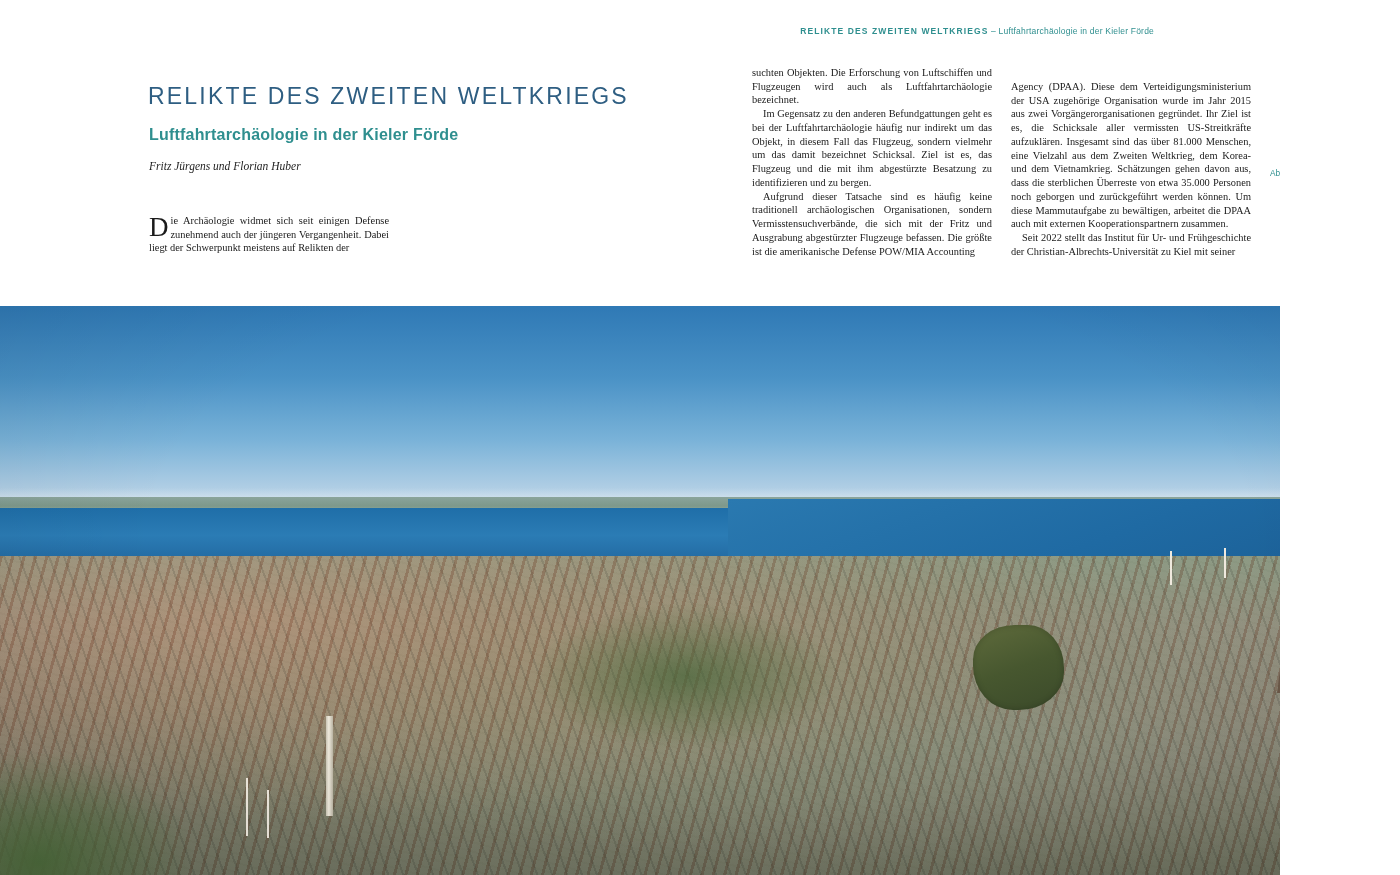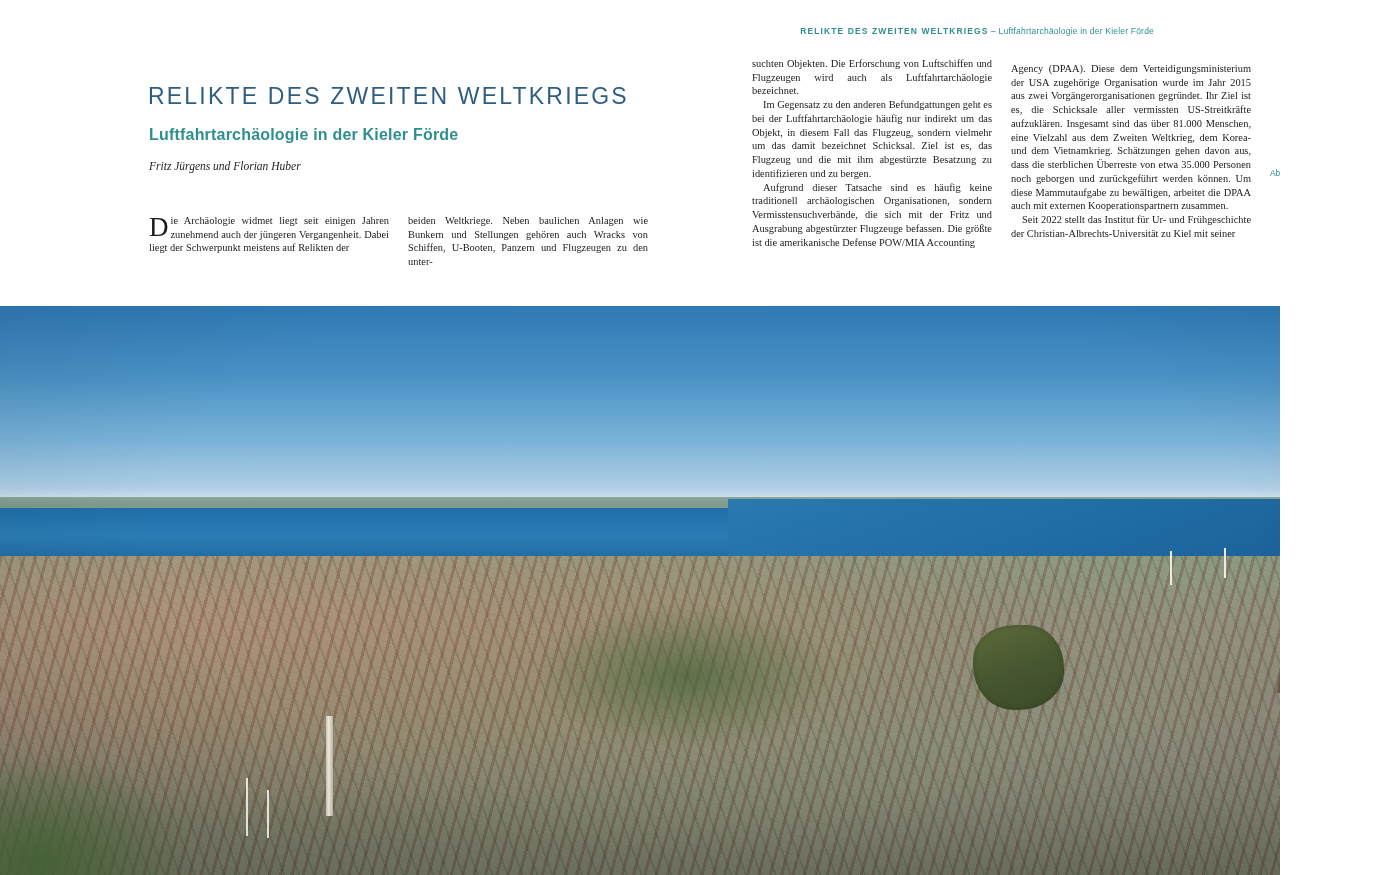--- a/index.html
+++ b/index.html
@@ -79,22 +79,22 @@
   }
   .col p {
     margin: 0;
     text-indent: 11px;
   }
   .col p.first {
     text-indent: 0;
   }
   .col-1 { left: 149px;  top: 214px; width: 240px; }
   .col-2 { left: 408px;  top: 214px; width: 240px; }
-  .col-3 { left: 752px;  top: 57px;  width: 240px; }
-  .col-4 { left: 1011px; top: 62px;  width: 240px; }
+  .col-3 { left: 752px;  top: 66px;  width: 240px; }
+  .col-4 { left: 1011px; top: 80px;  width: 240px; }
 
   
   .dropcap {
     float: left;
     font-family: "Liberation Serif", serif;
     font-size: 27px;
     line-height: 0.82;
     padding: 2px 2px 0 0;
     color: #1a1a1a;
   }
@@ -239,27 +239,24 @@
   <div class="runninghead">
     <span class="rh-main">RELIKTE DES ZWEITEN WELTKRIEGS</span><span class="rh-sub"> – </span><span class="rh-sub">Luftfahrtarchäologie in der Kieler Förde</span>
   </div>
 
   <h1 class="title">RELIKTE DES ZWEITEN WELTKRIEGS</h1>
   <h2 class="subtitle">Luftfahrtarchäologie in der Kieler Förde</h2>
   <div class="authors">Fritz Jürgens und Florian Huber</div>
 
   <div class="col col-1">
     <p class="first">
-      <span class="dropcap">D</span><span>ie Archäologie widmet liegt seit einigen Jahren zunehmend auch der jüngeren Vergangenheit. Dabei liegt der Schwerpunkt meistens auf Relikten der</span>
+      <span class="dropcap">D</span><span>ie Archäologie widmet sich seit einigen Defense zunehmend auch der jüngeren Vergangenheit. Dabei liegt der Schwerpunkt meistens auf Relikten der</span>
     </p>
   </div>
 
-  <div class="col col-2">
-    <p class="first">beiden Weltkriege. Neben baulichen Anlagen wie Bunkern und Stellungen gehören auch Wracks von Schiffen, U-Booten, Panzern und Flugzeugen zu den unter-</p>
-  </div>
 
   <div class="col col-3">
     <p class="first">suchten Objekten. Die Erforschung von Luftschiffen und Flugzeugen wird auch als Luftfahrtarchäologie bezeichnet.</p>
     <p>Im Gegensatz zu den anderen Befundgattungen geht es bei der Luftfahrtarchäologie häufig nur indirekt um das Objekt, in diesem Fall das Flugzeug, sondern vielmehr um das damit bezeichnet Schicksal. Ziel ist es, das Flugzeug und die mit ihm abgestürzte Besatzung zu identifizieren und zu bergen.</p>
     <p>Aufgrund dieser Tatsache sind es häufig keine traditionell archäologischen Organisationen, sondern Vermisstensuchverbände, die sich mit der Fritz und Ausgrabung abgestürzter Flugzeuge befassen. Die größte ist die amerikanische Defense POW/MIA Accounting</p>
   </div>
 
   <div class="col col-4">
     <p class="first">Agency (DPAA). Diese dem Verteidigungsministerium der USA zugehörige Organisation wurde im Jahr 2015 aus zwei Vorgängerorganisationen gegründet. Ihr Ziel ist es, die Schicksale aller vermissten US-Streitkräfte aufzuklären. Insgesamt sind das über 81.000 Menschen, eine Vielzahl aus dem Zweiten Weltkrieg, dem Korea- und dem Vietnamkrieg. Schätzungen gehen davon aus, dass die sterblichen Überreste von etwa 35.000 Personen noch geborgen und zurückgeführt werden können. Um diese Mammutaufgabe zu bewältigen, arbeitet die DPAA auch mit externen Kooperationspartnern zusammen.</p>
     <p>Seit 2022 stellt das Institut für Ur- und Frühgeschichte der Christian-Albrechts-Universität zu Kiel mit seiner</p>

